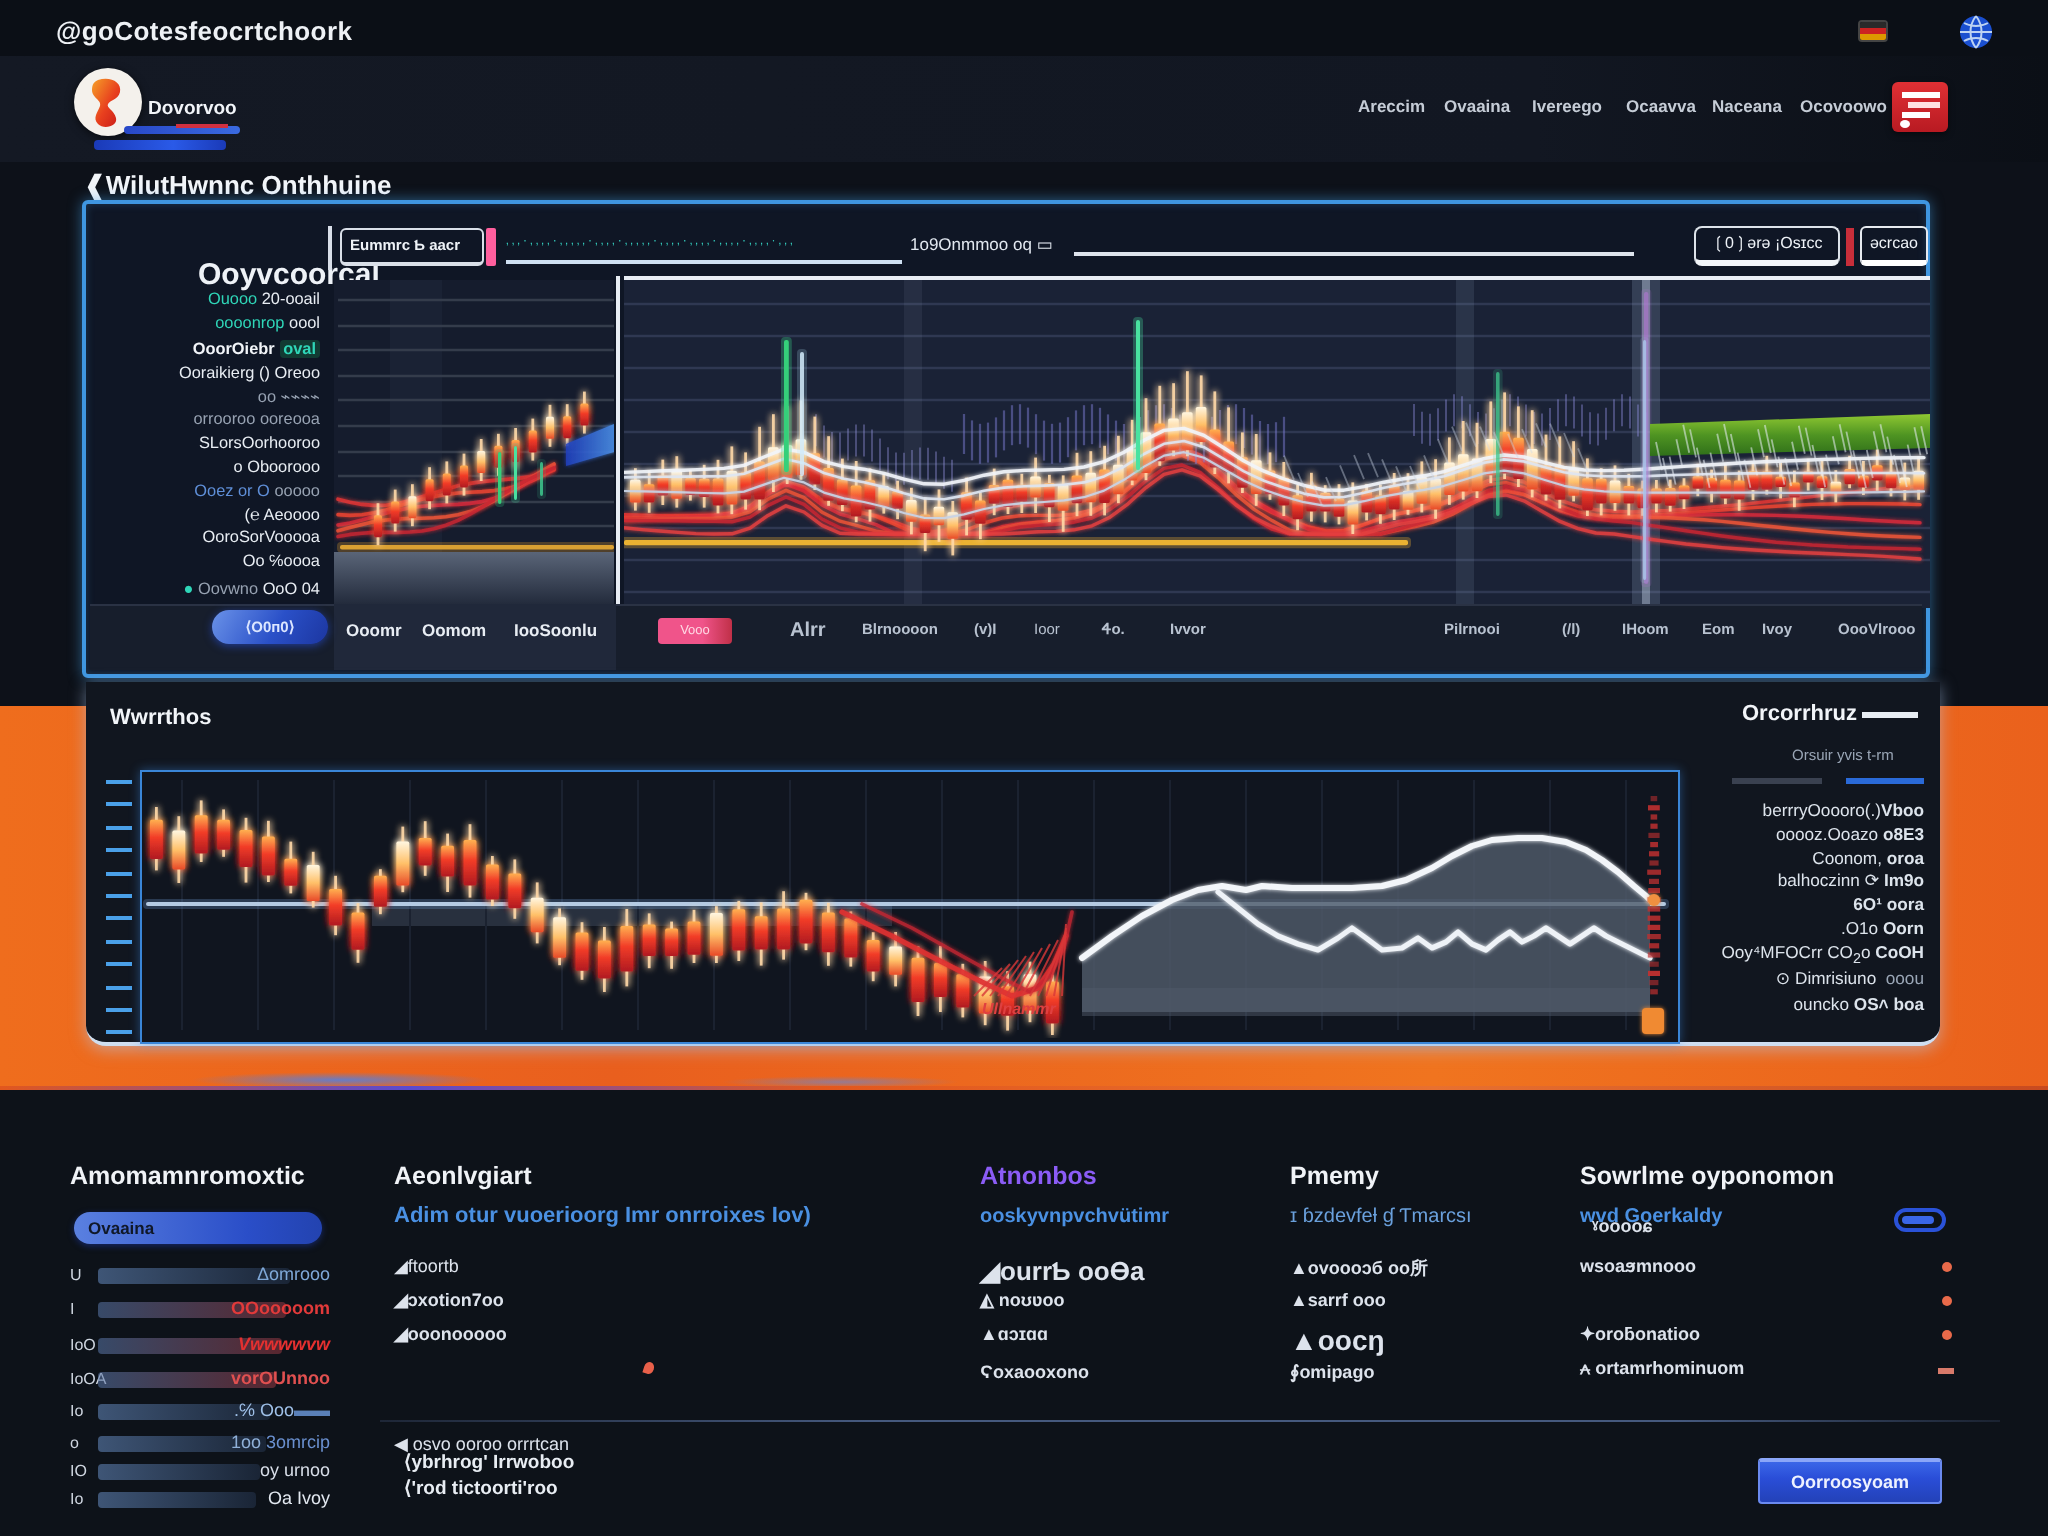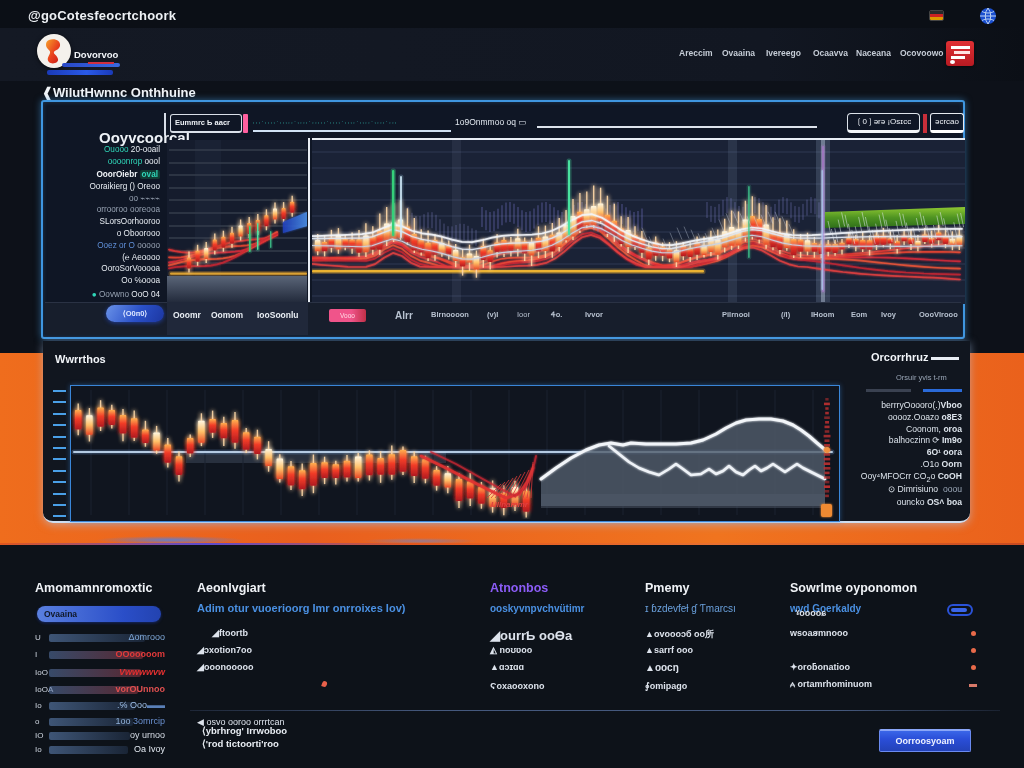--- a/index.html
+++ b/index.html
@@ -906,38 +906,38 @@
       </div>
       <div style="position:absolute;left:5px;top:112px;width:130px;height:11px">
         <span style="position:absolute;left:0;top:0;font-size:8px;color:#cfd6e0">Io</span>
         <span style="position:absolute;left:14px;top:1px;width:79px;height:8px;background:linear-gradient(90deg,rgba(95,130,180,.6),rgba(55,80,120,.3));border-radius:2px"></span>
         <span style="position:absolute;right:0;top:-1px;font-size:9px;white-space:nowrap"><span style="color:#e2e8f0">Oa Ivoy</span></span>
       </div>
     </div>
 
 <div class="abs" style="left:197px;top:581px;font-size:12.5px;font-weight:bold;color:#f0f3f7">Aeonlvgiart</div>
 <div class="abs" style="left:197px;top:602px;font-size:11px;color:#4a90e2;font-weight:bold">Adim otur vuoerioorg Imr onrroixes Iov)</div>
-<div class="abs" style="left:212px;top:628px;font-size:9px;color:#dde3ec;font-weight:bold">◢ftoortb</div>
+<div class="abs" style="left:197px;top:628px;font-size:9px;color:#dde3ec;font-weight:normal">◢ftoortb</div>
 <div class="abs" style="left:197px;top:645px;font-size:9px;color:#dde3ec;font-weight:bold">◢ɔxotion7oo</div>
 <div class="abs" style="left:197px;top:662px;font-size:9px;color:#dde3ec;font-weight:bold">◢ooonooooo</div>
 <div class="abs" style="left:197px;top:717px;font-size:9px;color:#dde3ec;font-weight:normal">◀ osvo ooroo orrrtcan</div>
 <div class="abs" style="left:322px;top:681px;width:5px;height:6px;background:#e8604a;border-radius:50% 50% 50% 0;transform:rotate(18deg)"></div>
 
 <div class="abs" style="left:490px;top:581px;font-size:12.5px;font-weight:bold;color:#8b5cf6">Atnonbos</div>
 <div class="abs" style="left:490px;top:603px;font-size:10px;color:#4a90e2;font-weight:bold">ooskyvnpvchvütimr</div>
 <div class="abs" style="left:490px;top:628px;font-size:13px;color:#dde3ec;font-weight:bold">◢ourrƄ ooƟa</div>
 <div class="abs" style="left:490px;top:645px;font-size:9px;color:#dde3ec;font-weight:bold">◭ noʊʋoo</div>
 <div class="abs" style="left:490px;top:662px;font-size:9px;color:#dde3ec;font-weight:bold">▲ɑɔɪɑɑ</div>
 <div class="abs" style="left:490px;top:681px;font-size:9px;color:#dde3ec;font-weight:bold">Ϛoxaooxono</div>
 
 <div class="abs" style="left:645px;top:581px;font-size:12.5px;font-weight:bold;color:#f0f3f7">Pmemy</div>
 <div class="abs" style="left:645px;top:603px;font-size:10px;color:#6aa0dc;font-weight:normal">ɪ ɓzdevfeƚ ɠ Ƭmarcsı</div>
 <div class="abs" style="left:645px;top:628px;font-size:9px;color:#dde3ec;font-weight:bold">▲ovoooɔб oo所</div>
 <div class="abs" style="left:645px;top:645px;font-size:9px;color:#dde3ec;font-weight:bold">▲sarrf ooo</div>
-<div class="abs" style="left:645px;top:662px;font-size:10px;color:#dde3ec;font-weight:bold">▲oocŋ</div>
+<div class="abs" style="left:645px;top:662px;font-size:14px;color:#dde3ec;font-weight:bold">▲oocŋ</div>
 <div class="abs" style="left:645px;top:681px;font-size:9px;color:#dde3ec;font-weight:bold">∮omipago</div>
 
 <div class="abs" style="left:790px;top:581px;font-size:12.5px;font-weight:bold;color:#f0f3f7">Sowrlme oyponomon</div>
 <div class="abs" style="left:790px;top:603px;font-size:10px;color:#4a90e2;font-weight:bold">wvd Goerkaldy</div>
 <div class="abs" style="left:947px;top:604px;width:26px;height:12px;border:2.5px solid #2a52d8;border-radius:7px;background:#0d1219">
       <div style="position:absolute;left:2px;top:1.5px;width:16px;height:4.5px;border-radius:3px;background:#3a66e8"></div>
     </div>
 <div class="abs" style="left:790px;top:628px;font-size:9px;color:#dde3ec;font-weight:bold">wsoaϧmnooo</div>
 <div class="abs" style="left:796px;top:608px;font-size:9px;color:#dde3ec;font-weight:bold">ˠooooɕ</div>
 <div class="abs" style="left:790px;top:662px;font-size:9px;color:#dde3ec;font-weight:bold">✦oroƃonatioo</div>

